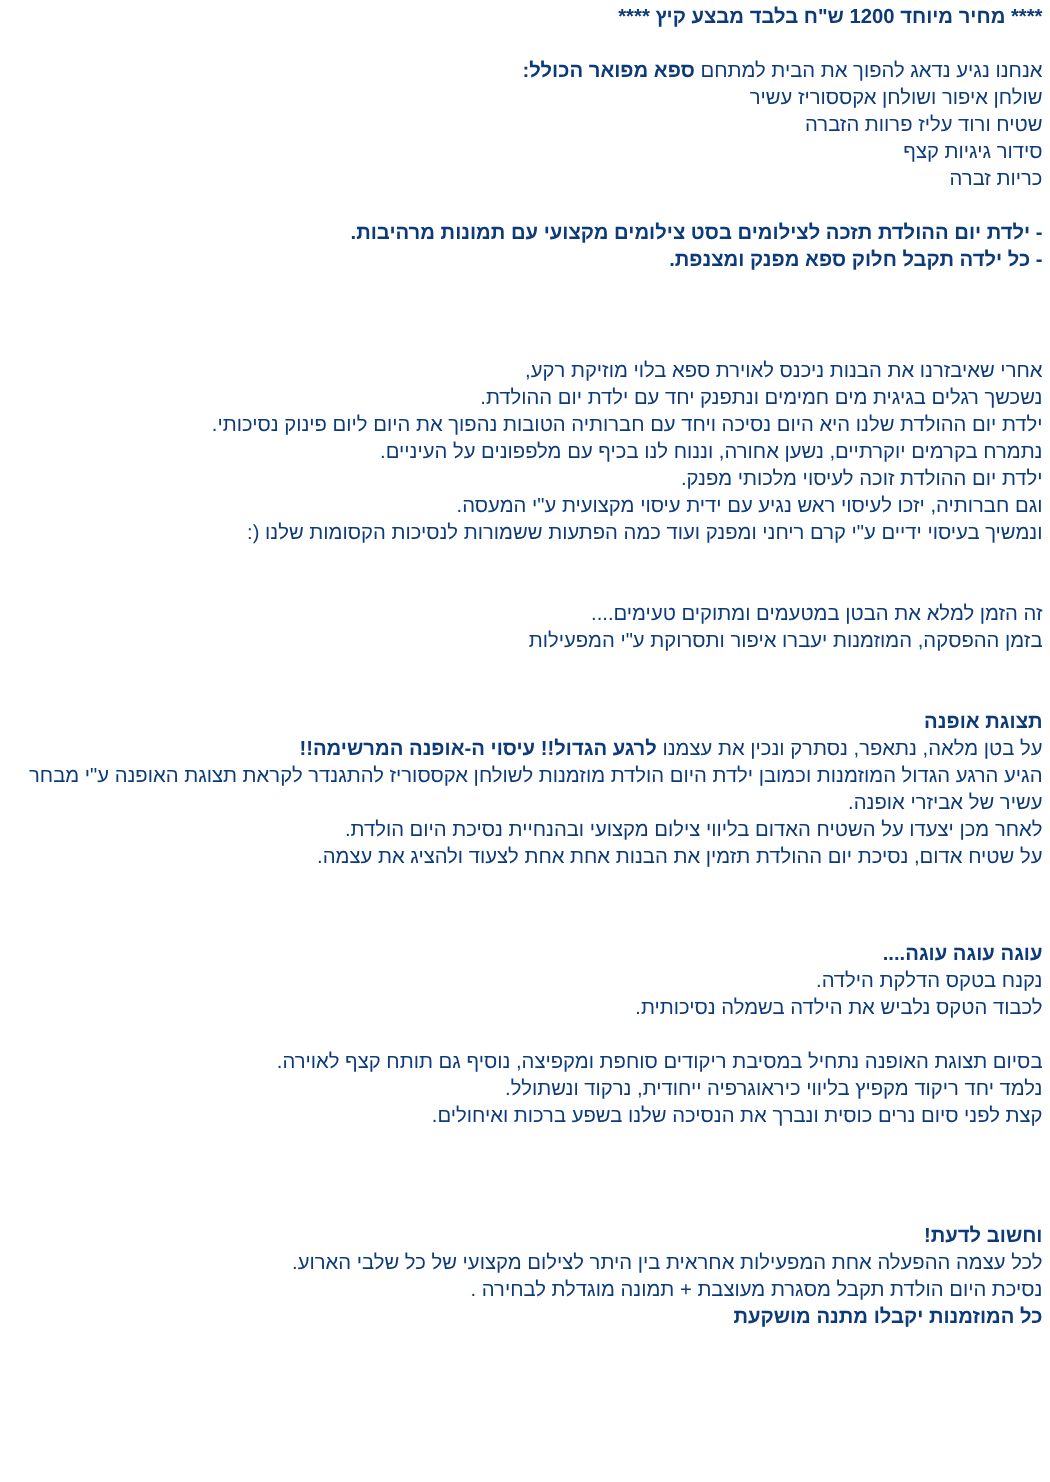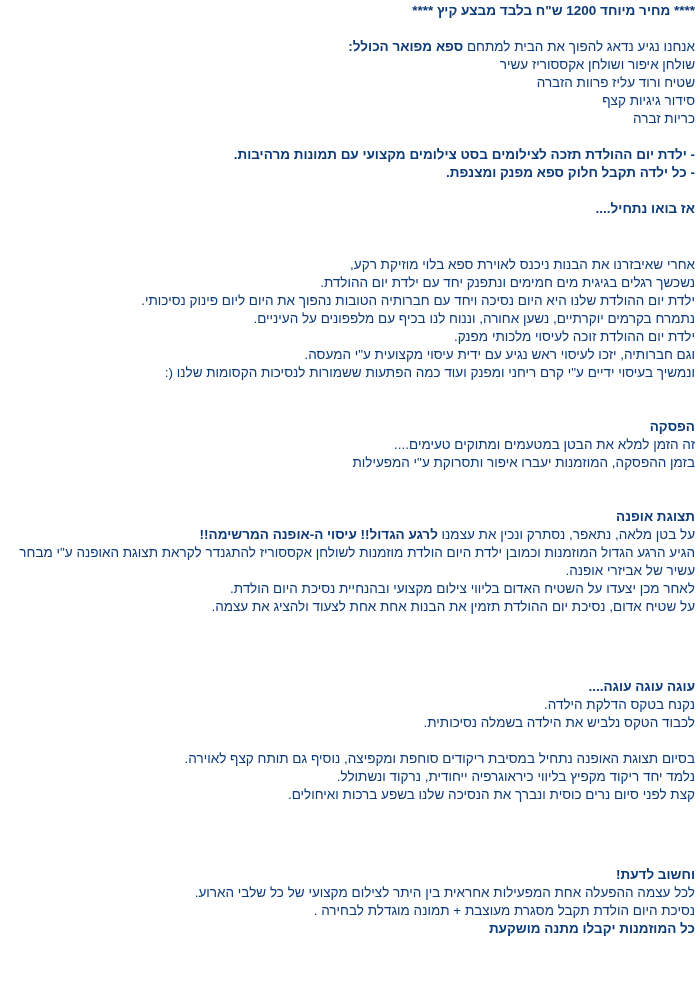--- a/index.html
+++ b/index.html
@@ -39,44 +39,42 @@
     <div class="line">&nbsp;</div>
     <div class="line"><span>אנחנו נגיע נדאג להפוך את הבית למתחם </span><span class="b">ספא מפואר הכולל:</span></div>
     <div class="line"><span>שולחן איפור ושולחן אקססוריז עשיר</span></div>
     <div class="line"><span>שטיח ורוד עליז פרוות הזברה</span></div>
     <div class="line"><span>סידור גיגיות קצף</span></div>
     <div class="line"><span>כריות זברה</span></div>
     <div class="line">&nbsp;</div>
     <div class="line"><span class="b">- ילדת יום ההולדת תזכה לצילומים בסט צילומים מקצועי עם תמונות מרהיבות.</span></div>
     <div class="line"><span class="b">- כל ילדה תקבל חלוק ספא מפנק ומצנפת.</span></div>
     <div class="line">&nbsp;</div>
-    <div class="line"><span class="b">אז בואו נתחיל....</span></div>
     <div class="line">&nbsp;</div>
     <div class="line" style="margin-top: 20px;"><span>אחרי שאיבזרנו את הבנות ניכנס לאוירת ספא בלוי מוזיקת רקע,</span></div>
     <div class="line"><span>נשכשך רגלים בגיגית מים חמימים ונתפנק יחד עם ילדת יום ההולדת.</span></div>
     <div class="line"><span>ילדת יום ההולדת שלנו היא היום נסיכה ויחד עם חברותיה הטובות נהפוך את היום ליום פינוק נסיכותי.</span></div>
     <div class="line"><span>נתמרח בקרמים יוקרתיים, נשען אחורה, וננוח לנו בכיף עם מלפפונים על העיניים.</span></div>
     <div class="line"><span>ילדת יום ההולדת זוכה לעיסוי מלכותי מפנק.</span></div>
     <div class="line"><span>וגם חברותיה, יזכו לעיסוי ראש נגיע עם ידית עיסוי מקצועית ע"י המעסה.</span></div>
     <div class="line"><span>ונמשיך בעיסוי ידיים ע"י קרם ריחני ומפנק ועוד כמה הפתעות ששמורות לנסיכות הקסומות שלנו (:</span></div>
     <div class="line">&nbsp;</div>
     <div class="line">&nbsp;</div>
-    <div class="line"><span class="b">הפסקה</span></div>
     <div class="line"><span>זה הזמן למלא את הבטן במטעמים ומתוקים טעימים....</span></div>
     <div class="line"><span>בזמן ההפסקה, המוזמנות יעברו איפור ותסרוקת ע"י המפעילות</span></div>
     <div class="line">&nbsp;</div>
     <div class="line">&nbsp;</div>
     <div class="line"><span class="b">תצוגת אופנה</span></div>
     <div class="line"><span>על בטן מלאה, נתאפר, נסתרק ונכין את עצמנו </span><span class="b">לרגע הגדול!! עיסוי ה-אופנה המרשימה!!</span></div>
     <div class="line"><span>הגיע הרגע הגדול המוזמנות וכמובן ילדת היום הולדת מוזמנות לשולחן אקססוריז להתגנדר לקראת תצוגת האופנה ע"י מבחר עשיר של אביזרי אופנה.</span></div>
     <div class="line"><span>לאחר מכן יצעדו על השטיח האדום בליווי צילום מקצועי ובהנחיית נסיכת היום הולדת.</span></div>
     <div class="line"><span>על שטיח אדום, נסיכת יום ההולדת תזמין את הבנות אחת אחת לצעוד ולהציג את עצמה.</span></div>
     <div class="line">&nbsp;</div>
     <div class="line">&nbsp;</div>
-    <div class="line" style="margin-top: 26px;"><span class="b">עוגה עוגה עוגה....</span></div>
+    <div class="line" style="margin-top: 11px;"><span class="b">עוגה עוגה עוגה....</span></div>
     <div class="line"><span>נקנח בטקס הדלקת הילדה.</span></div>
     <div class="line"><span>לכבוד הטקס  נלביש את הילדה בשמלה נסיכותית.</span></div>
     <div class="line">&nbsp;</div>
     <div class="line"><span>בסיום תצוגת האופנה נתחיל במסיבת ריקודים סוחפת ומקפיצה, נוסיף גם תותח קצף לאוירה.</span></div>
     <div class="line"><span>נלמד יחד ריקוד מקפיץ בליווי כיראוגרפיה ייחודית, נרקוד ונשתולל.</span></div>
     <div class="line"><span>קצת לפני סיום נרים כוסית ונברך את הנסיכה שלנו בשפע ברכות ואיחולים.</span></div>
     <div class="line">&nbsp;</div>
     <div class="line">&nbsp;</div>
     <div class="line" style="margin-top: 26px;"><span class="b">וחשוב לדעת!</span></div>
     <div class="line"><span>לכל עצמה ההפעלה אחת המפעילות אחראית בין היתר לצילום מקצועי של כל שלבי הארוע.</span></div>

